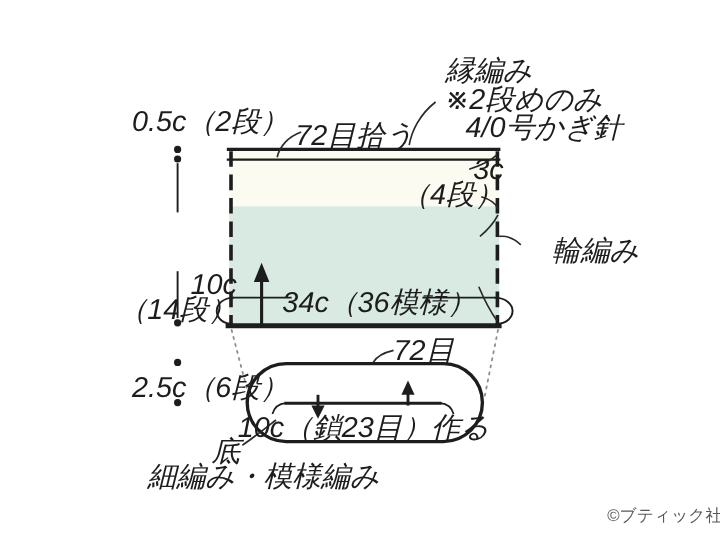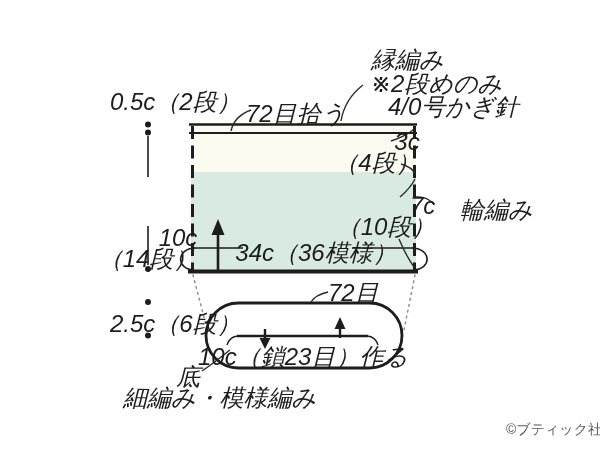--- a/index.html
+++ b/index.html
@@ -99,24 +99,20 @@
   <div class="lbl" style="left:371px; top:46px;">縁編み</div>
   <div class="lbl" style="left:371px; top:70px;">※2段めのみ</div>
   <div class="lbl" style="left:388px; top:93px;text-align:right;">4/0号かぎ針</div>
 
   <div class="lbl ctr stack" style="left:377px; top:131px;">
     <div>3c</div>
     <div>（4段）</div>
   </div>
 
 
-  <div class="lbl ctr stack" style="left:386px; top:195px;">
-    <div>7c</div>
-    <div>（10段）</div>
-  </div>
 
   <div class="lbl" style="left:436px; top:196px;margin-left:24px;">輪編み</div>
 
   <div class="lbl ctr stack" style="left:148px; top:182px;margin-top:45px;">
     <div>10c</div>
     <div>（14段）</div>
   </div>
 
   <div class="lbl ctr" style="left:316px; top:239px;">34c（36模様）</div>
 

